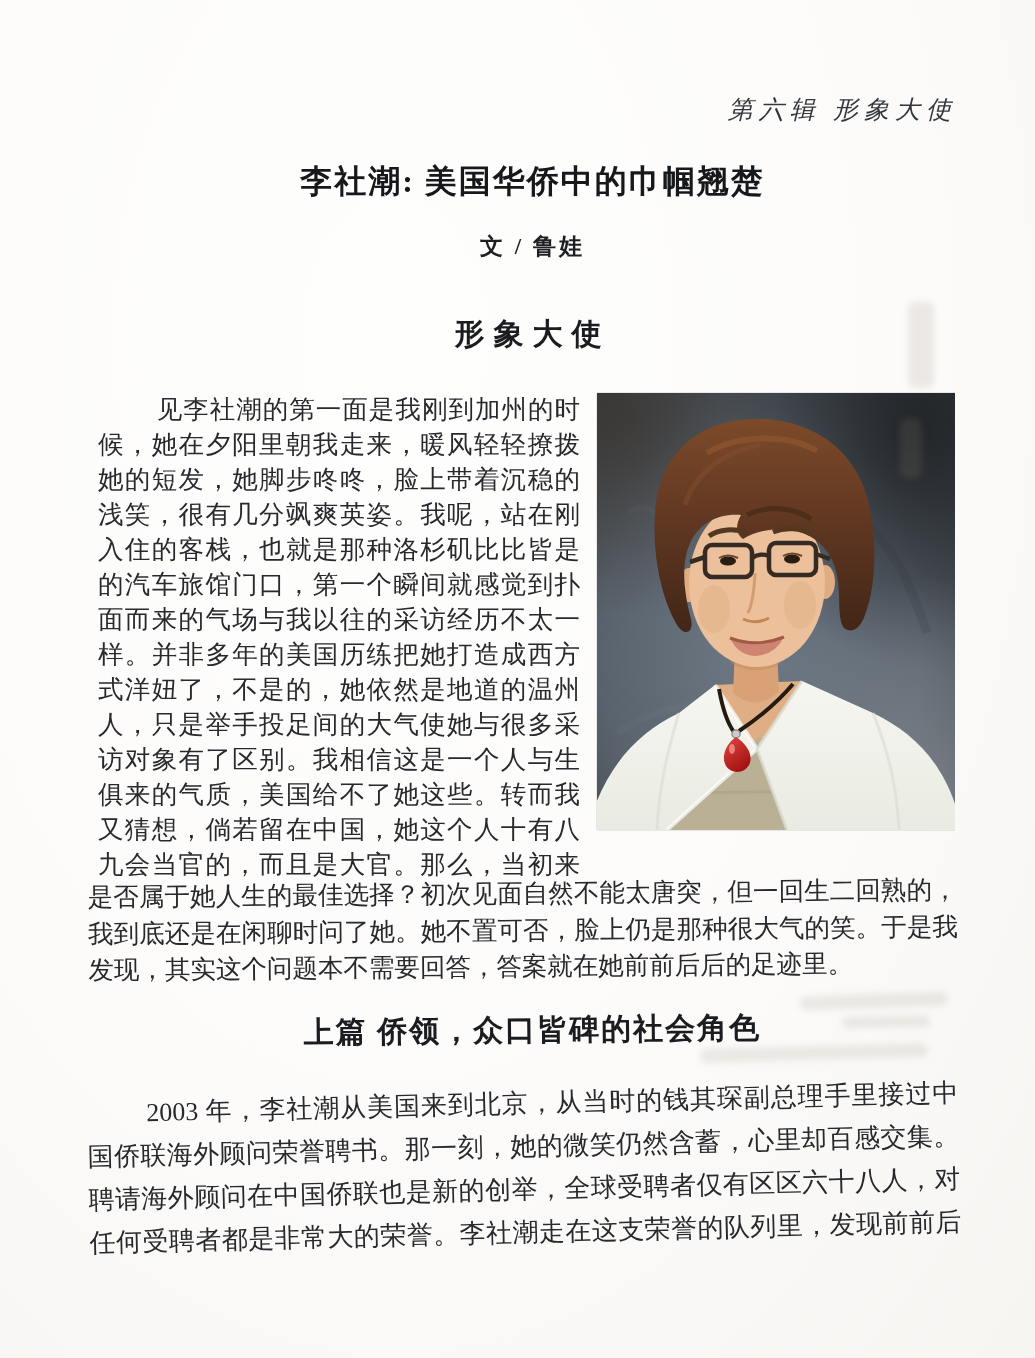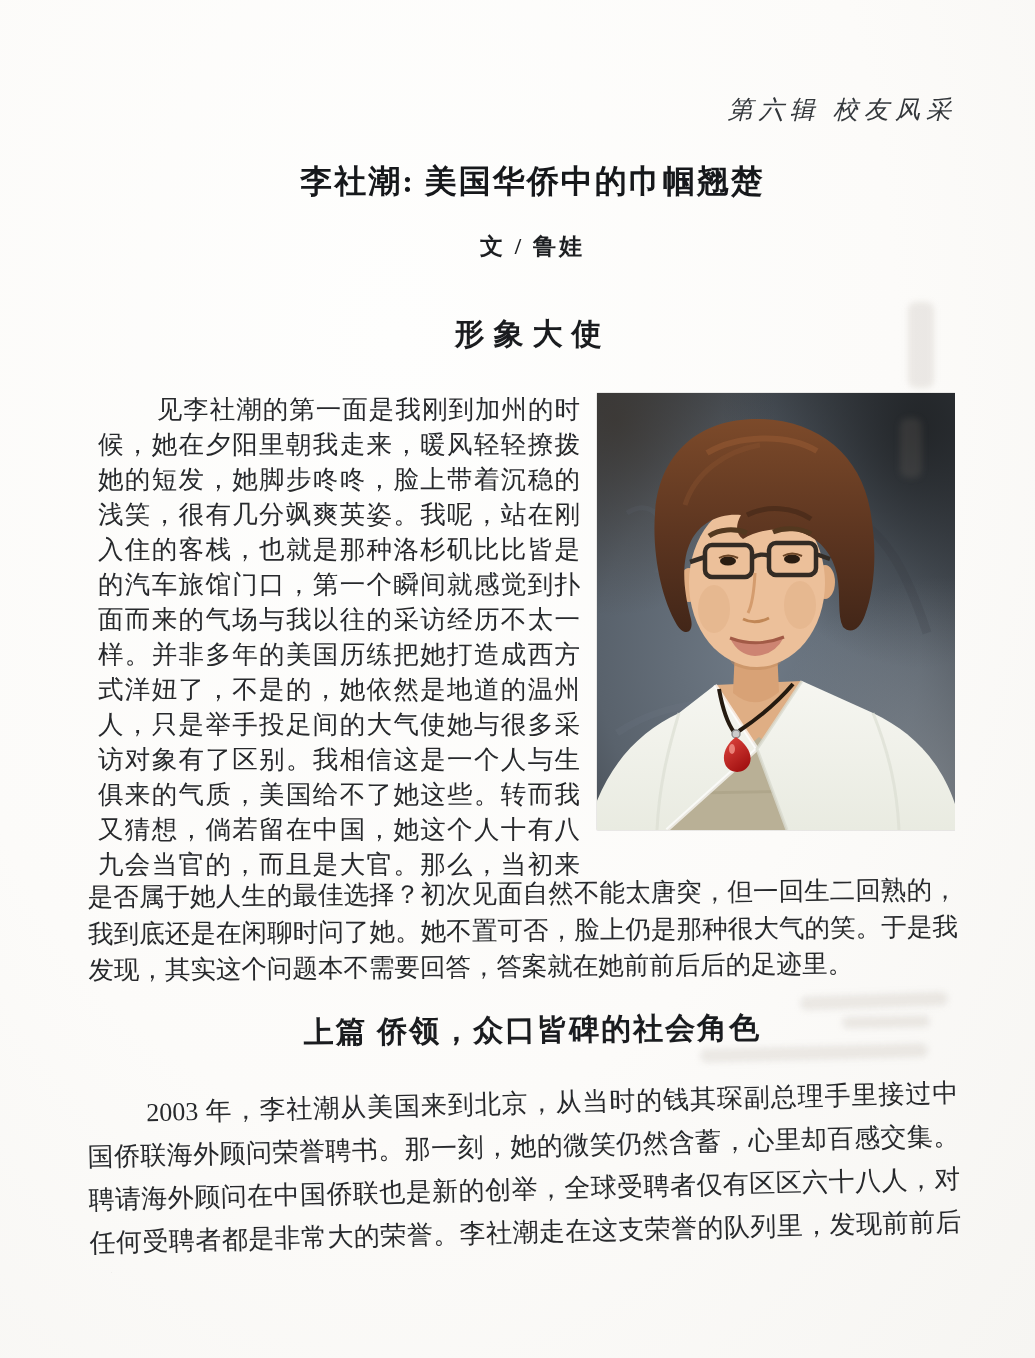--- a/index.html
+++ b/index.html
@@ -52,21 +52,21 @@
   .g2{left:842px; top:1016px; width:88px;  height:12px; transform:rotate(-1deg);}
   .g3{left:700px; top:1046px; width:228px; height:14px; transform:rotate(-1.5deg);}
   .g4{left:908px; top:302px;  width:26px;  height:86px;}
   .g5{left:900px; top:418px;  width:22px;  height:60px;}
 </style>
 </head>
 <body>
 
 <div class="page">
 
-  <div class="running-header">第六辑 校友风采</div>
+  <div class="running-header">第六辑 形象大使</div>
 
   <div class="centered title">李社潮: 美国华侨中的巾帼翘楚</div>
 
   <div class="centered byline">文 / 鲁娃</div>
 
   <div class="centered h-section h1">形象大使</div>
 
   <div class="col-block">
     <div class="photo-frame" role="img" aria-label="李社潮肖像照：短发、黑框眼镜、白色西装、红色吊坠项链，深灰色影楼背景">
       <svg width="358" height="437" viewBox="0 0 358 437" xmlns="http://www.w3.org/2000/svg">

